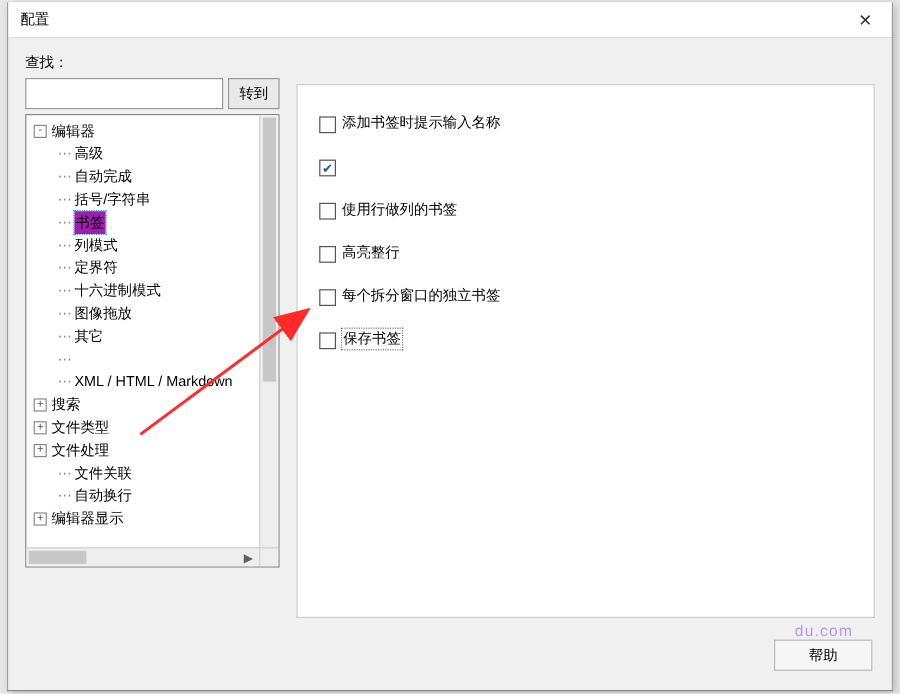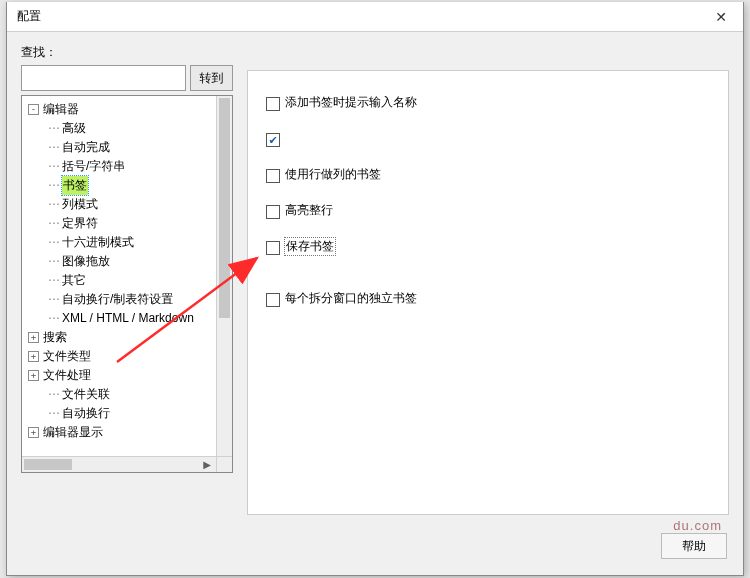--- a/index.html
+++ b/index.html
@@ -122,21 +122,21 @@
     border:1px solid #8a8a8a;
     align-items:center; justify-content:center;
     font-size:9px; line-height:9px;
     margin-right:4px; background:#fff; color:#555;
     font-family: monospace;
   }
   .pad { display:inline-block; }
   .dots { color:#888; letter-spacing:0; font-size:12px; margin-right:2px;}
   .nodelabel { color:#000; cursor:default; }
   .nodelabel.sel {
-    background:#bef264;
+    background:#a21caf;
     outline:1px dotted #3399ff;
     padding:0 1px;
   }
 
   .rightpanel {
     position:absolute;
     left:240px; top:38px; right:14px; bottom:60px;
     background:#fff;
     border:1px solid #cccccc;
     padding:20px 18px;
@@ -153,37 +153,37 @@
   }
   .cblbl { cursor:default; }
   .focusbox { outline:1px dotted #777; padding:0 1px; }
 
   .btnbar {
     position:absolute;
     right:16px; bottom:16px;
     display:flex; gap:6px;
   }
   .stdbtn {
-    width:66px; height:26px;
+    width:82px; height:26px;
     border:1px solid #bbb;
     background:#f6f6f6;
     cursor:pointer;
     font: inherit;
   }
 
   
   .arrow-svg {
     position:absolute;
     left:0; top:0;
     pointer-events:none;
   }
   .watermark {
     position:absolute;
-    right:21px; bottom:42px;
-    color:#7f1d1d;
+    right:32px; bottom:42px;
+    color:#8b5cf6;
     font-size:13px;
     letter-spacing:1px;
     opacity:0.6;
     pointer-events:none;
   }
 </style>
 </head>
 <body>
 
 <div class="dialog">
@@ -252,21 +252,20 @@
               <span class="nodelabel">图像拖放</span>
             </div>
             <div class="node">
               <span class="pad" style="width: 26px;"></span>
               <span class="dots">⋯</span>
               <span class="nodelabel">其它</span>
             </div>
             <div class="node">
               <span class="pad" style="width: 26px;"></span>
               <span class="dots">⋯</span>
-              <span class="nodelabel">自动换行/制表符设置</span>
             </div>
             <div class="node">
               <span class="pad" style="width: 26px;"></span>
               <span class="dots">⋯</span>
               <span class="nodelabel">XML / HTML / Markdown</span>
             </div>
             <div class="node">
               <span class="pad" style="width: 6px;"></span>
               <span class="exp">+</span>
               <span class="nodelabel">搜索</span>
@@ -317,27 +316,27 @@
           <span class="cb">✔</span>
         </div>
         <div class="cbrow">
           <span class="cb"></span>
           <span class="cblbl">使用行做列的书签</span>
         </div>
         <div class="cbrow">
           <span class="cb"></span>
           <span class="cblbl">高亮整行</span>
         </div>
+        <div class="cbrow">
+          <span class="cb"></span>
+          <span class="cblbl">每个拆分窗口的独立书签</span>
+        </div>
         <div class="cbrow" style="margin-bottom: 32px;">
           <span class="cb"></span>
           <span class="cblbl focusbox">保存书签</span>
-        </div>
-        <div class="cbrow">
-          <span class="cb"></span>
-          <span class="cblbl">每个拆分窗口的独立书签</span>
         </div>
       </div>
 
     <svg class="arrow-svg" width="738" height="540">
       <defs>
         <marker id="ahead" markerWidth="12" markerHeight="10" refX="11" refY="5" orient="auto">
           <path d="M0,0 L12,5 L0,10 Z" fill="#ff2a2a"></path>
         </marker>
       </defs>
       <line x1="110" y1="330" x2="250" y2="226" stroke="#ff2a2a" stroke-width="2.5" marker-end="url(#ahead)"></line>

